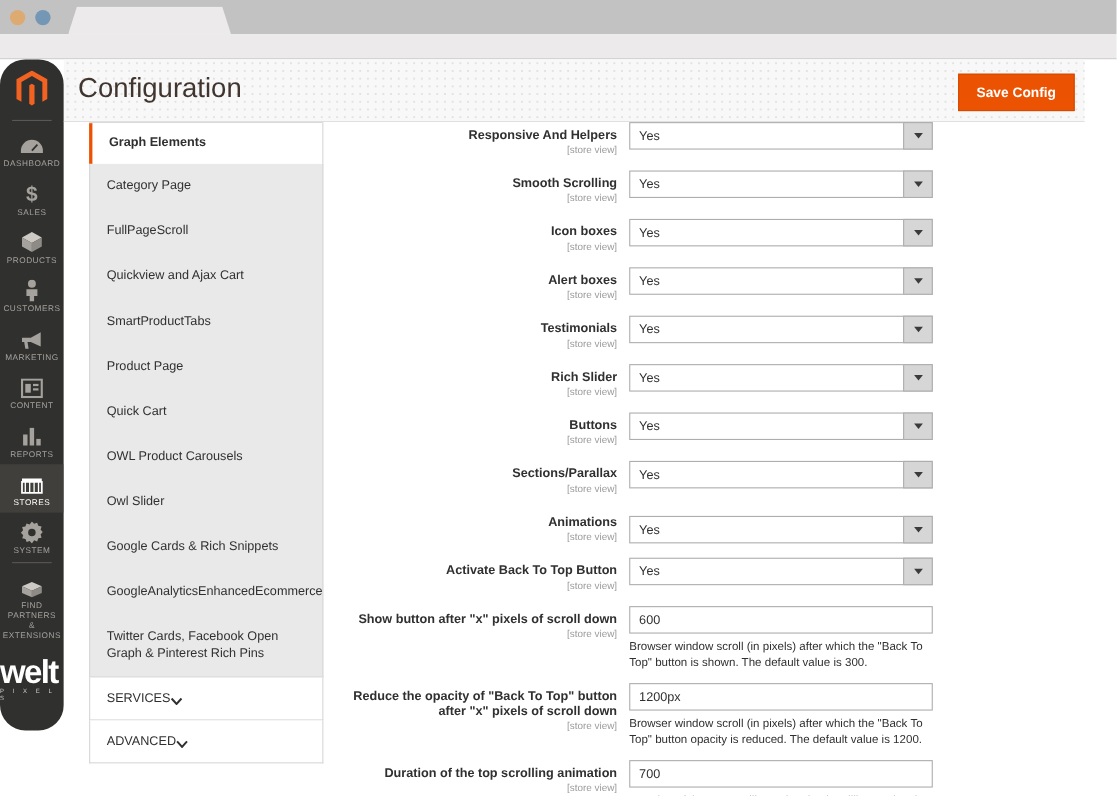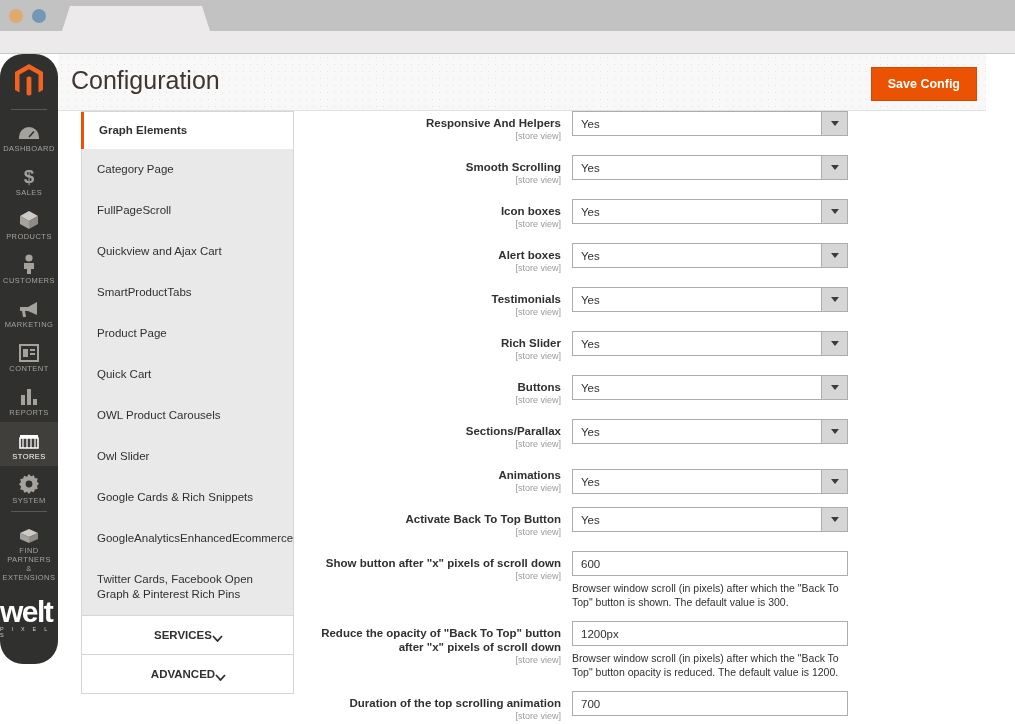--- a/index.html
+++ b/index.html
@@ -107,22 +107,22 @@
   #nav-group {
     background: #e9e9e9; border: 1px solid #d6d6d6; border-top: none;
   }
   .nav-item {
     padding: 13px 12px 13px 15px;
     font-size: 11.5px; color: #303030; line-height: 15px; cursor: pointer;
   }
   .nav-section {
     background: #fff; border: 1px solid #d6d6d6; border-top: none;
     padding: 13px 13px 13px 15px;
-    font-size: 11.5px; font-weight: bold; color: #303030;
-    display: flex; align-items: center; justify-content: center;
+    font-size: 11.5px; font-weight: normal; color: #303030;
+    display: flex; align-items: center; justify-content: flex-start;
     cursor: pointer;
   }
   .chevron { width: 11px; height: 7px; }
 
   
   #config-form { position: absolute; left: 262px; top: 0; width: 690px; }
   .field-row { display: flex; align-items: flex-start; margin-bottom: 0; }
   .field-label-col {
     width: 252px; text-align: right; padding-right: 11px; padding-top: 5px;
   }

